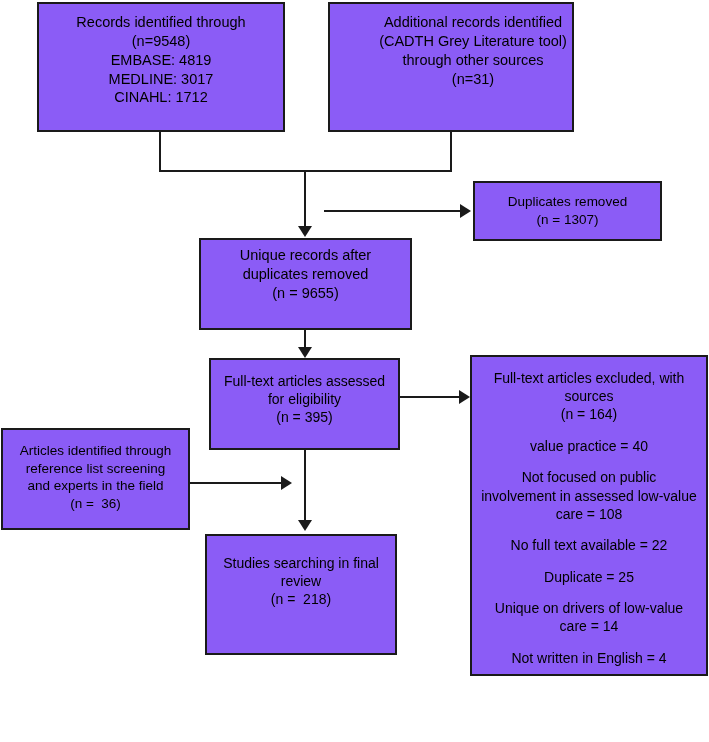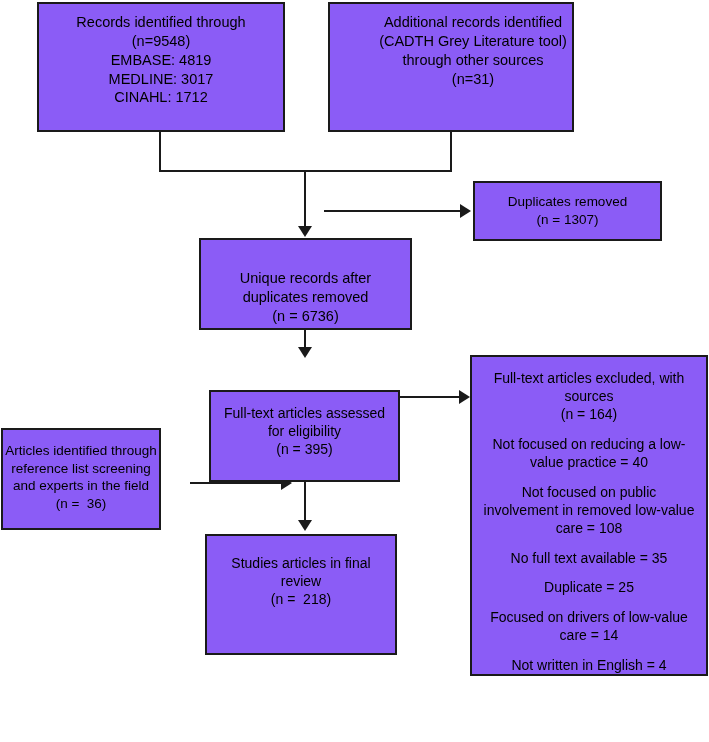--- a/index.html
+++ b/index.html
@@ -38,24 +38,24 @@
   }
 
   
   #box-database-search   { left: 37px;  top: 2px;   width: 248px; height: 130px;
                            font-size: 14.5px; padding-top: 9px; }
   #box-other-sources     { left: 328px; top: 2px;   width: 246px; height: 130px;
                            font-size: 14.5px; padding-top: 9px; padding-left: 44px; }
   #box-duplicates        { left: 473px; top: 181px; width: 189px; height: 60px;
                            font-size: 13.5px; padding-top: 10px; }
   #box-unique-records    { left: 199px; top: 238px; width: 213px; height: 92px;
-                           font-size: 14.5px; padding-top: 29px; }
+                           font-size: 14.5px; padding-top: 6px; }
   #box-fulltext-assessed { left: 209px; top: 358px; width: 191px; height: 92px;
-                           font-size: 14px; padding-top: 12px; margin-top: 32px; }
-  #box-reference-list    { left: 1px;   top: 428px; width: 160px; height: 102px;
+                           font-size: 14px; padding-top: 12px; }
+  #box-reference-list    { left: 1px;   top: 428px; width: 189px; height: 102px;
                            font-size: 13.5px; padding-top: 12px; }
   #box-studies-included  { left: 205px; top: 534px; width: 192px; height: 121px;
                            font-size: 14px; padding-top: 18px; }
   #box-excluded          { left: 470px; top: 355px; width: 238px; height: 321px;
                            font-size: 14px; padding-top: 12px; }
 
   
   .ln {
     position: absolute;
     background: #1a1a1a;
@@ -111,21 +111,21 @@
   <div class="arrow-right" style="left:460px; top:204px;"></div>
 
   <div class="box" id="box-duplicates">
     <span class="line">Duplicates removed</span>
     <span class="line">(n = 1307)</span>
   </div>
 
   <div class="box" id="box-unique-records">
     <span class="line">Unique records after</span>
     <span class="line">duplicates removed</span>
-    <span class="line">(n = 6736)</span>
+    <span class="line">(n = 9655)</span>
   </div>
 
   <div class="ln" style="left:304px; top:330px; width:2px; height:17px;"></div>
   <div class="arrow-down" style="left:298px; top:347px;"></div>
 
   <div class="box" id="box-fulltext-assessed">
     <span class="line">Full-text articles assessed</span>
     <span class="line">for eligibility</span>
     <span class="line">(n = 395)</span>
   </div>
@@ -140,46 +140,45 @@
     <span class="line">(n =  36)</span>
   </div>
 
   <div class="ln" style="left:190px; top:482px; width:93px; height:2px;"></div>
   <div class="arrow-right" style="left:281px; top:476px;"></div>
 
   <div class="ln" style="left:304px; top:450px; width:2px; height:72px;"></div>
   <div class="arrow-down" style="left:298px; top:520px;"></div>
 
   <div class="box" id="box-studies-included">
-    <span class="line">Studies articles in final</span>
+    <span class="line">Studies searching in final</span>
     <span class="line">review</span>
     <span class="line">(n =  218)</span>
   </div>
 
   <div class="box" id="box-excluded">
     <span class="line">Full-text articles excluded, with</span>
     <span class="line">sources</span>
     <span class="line">(n = 164)</span>
 
     <span class="gap"></span>
-    <span class="line">Not focused on reducing a low-</span>
     <span class="line">value practice = 40</span>
 
     <span class="gap"></span>
     <span class="line">Not focused on public</span>
-    <span class="line">involvement in removed low-value</span>
+    <span class="line">involvement in assessed low-value</span>
     <span class="line">care = 108</span>
 
     <span class="gap"></span>
-    <span class="line">No full text available = 35</span>
+    <span class="line">No full text available = 22</span>
 
     <span class="gap"></span>
     <span class="line">Duplicate = 25</span>
 
     <span class="gap"></span>
-    <span class="line">Focused on drivers of low-value</span>
+    <span class="line">Unique on drivers of low-value</span>
     <span class="line">care = 14</span>
 
     <span class="gap"></span>
     <span class="line">Not written in English = 4</span>
   </div>
 
 </div>
 
 </body></html>

